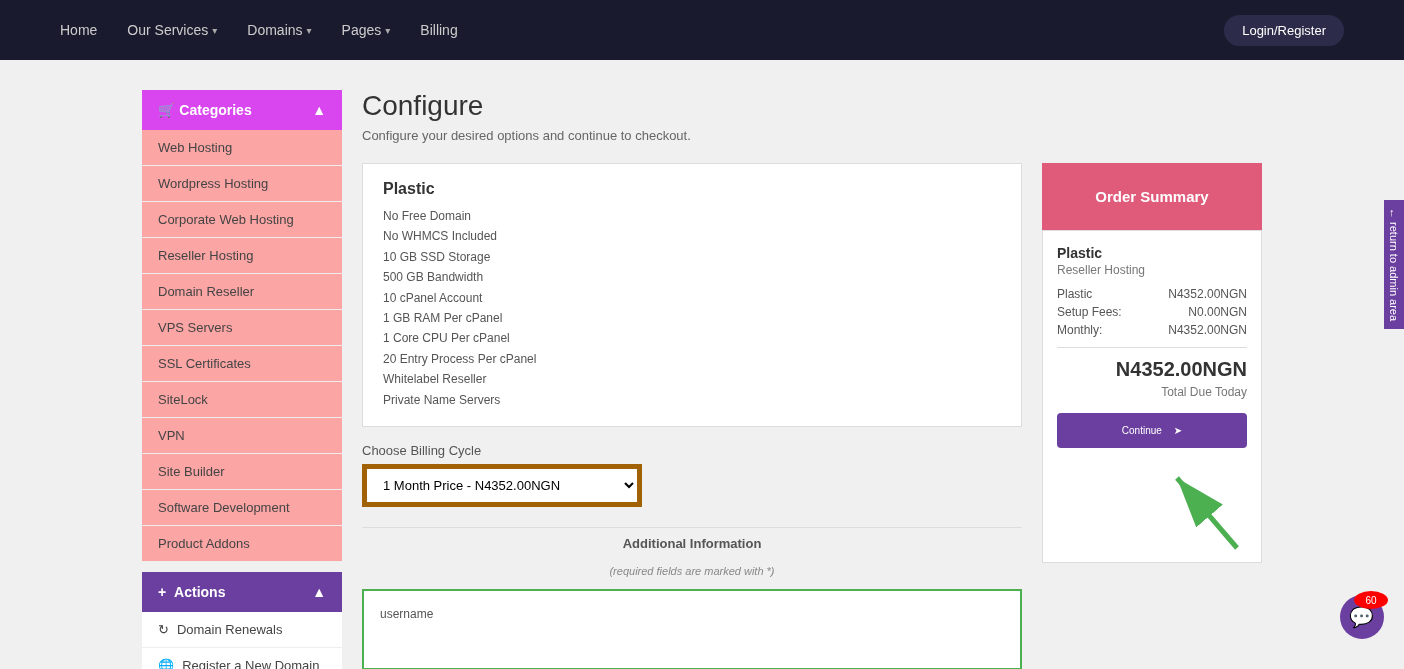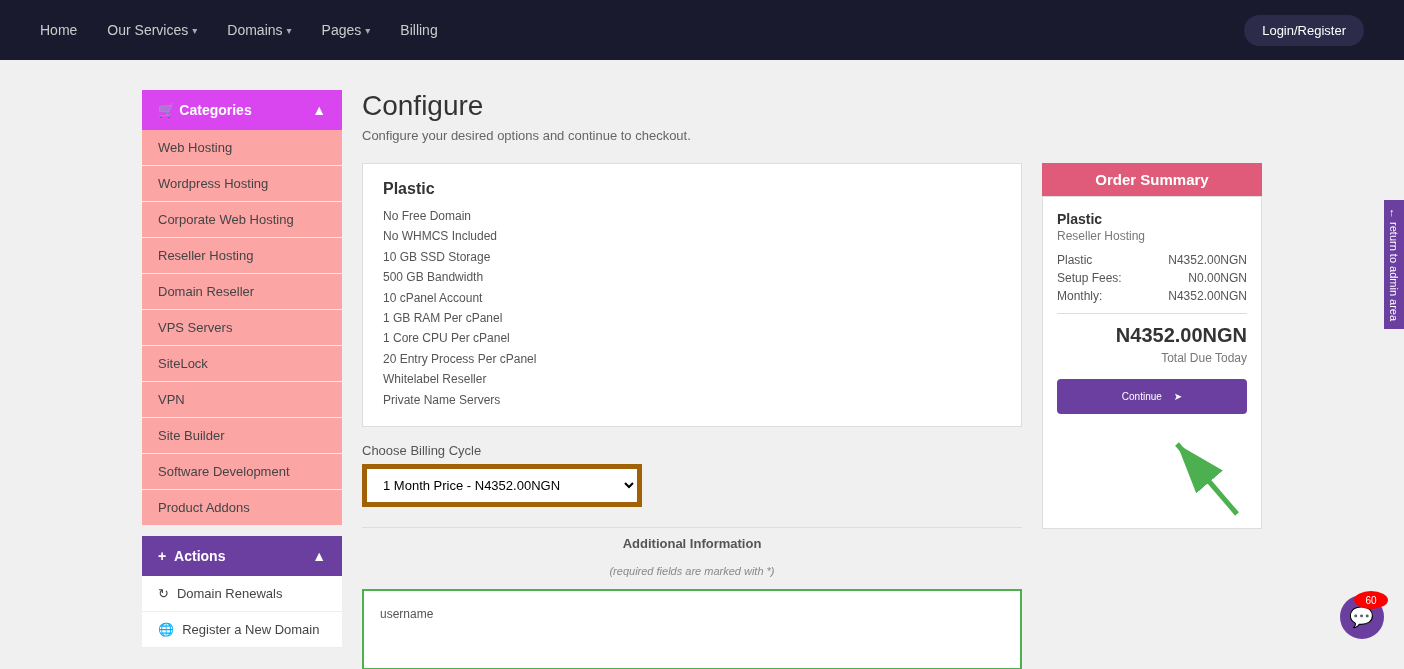--- a/index.html
+++ b/index.html
@@ -4,21 +4,21 @@
   <style>
     * { box-sizing: border-box; margin: 0; padding: 0; }
     body { font-family: Arial, sans-serif; background: #f0f0f0; font-size: 14px; color: #333; }
 
     
     .navbar {
       background: #1a1a2e;
       display: flex;
       align-items: center;
       justify-content: space-between;
-      padding: 0 40px;
+      padding: 0 60px;
       height: 60px;
       position: relative;
     }
     .navbar-left { display: flex; align-items: center; gap: 30px; }
     .nav-item {
       color: #ccc;
       cursor: pointer;
       font-size: 14px;
       display: flex;
       align-items: center;
@@ -151,21 +151,21 @@
       border: 2px solid #4caf50;
       padding: 16px;
       margin-bottom: 8px;
     }
 
     
     .order-summary-header {
       background: #e05a7a;
       color: #fff;
       text-align: center;
-      padding: 8px;
+      padding: 25px;
       font-size: 15px;
       font-weight: bold;
     }
     .order-summary-body {
       background: #fff;
       border: 1px solid #ddd;
       padding: 14px;
     }
     .order-product-name { font-size: 14px; font-weight: bold; margin-bottom: 2px; }
     .order-product-sub { font-size: 12px; color: #777; margin-bottom: 10px; }
@@ -271,20 +271,21 @@
         <span>Categories</span>
       </span>
       <span>▲</span>
     </div>
     <div class="sidebar-item">Web Hosting</div>
     <div class="sidebar-item">Wordpress Hosting</div>
     <div class="sidebar-item">Corporate Web Hosting</div>
     <div class="sidebar-item">Reseller Hosting</div>
     <div class="sidebar-item">Domain Reseller</div>
     <div class="sidebar-item">VPS Servers</div>
+    <div class="sidebar-item">SSL Certificates</div>
     <div class="sidebar-item">SiteLock</div>
     <div class="sidebar-item">VPN</div>
     <div class="sidebar-item">Site Builder</div>
     <div class="sidebar-item">Software Development</div>
     <div class="sidebar-item">Product Addons</div>
 
     <div class="sidebar-actions-header">
       <span>
         <span>+</span>
         <span style="margin-left:4px;">Actions</span>

